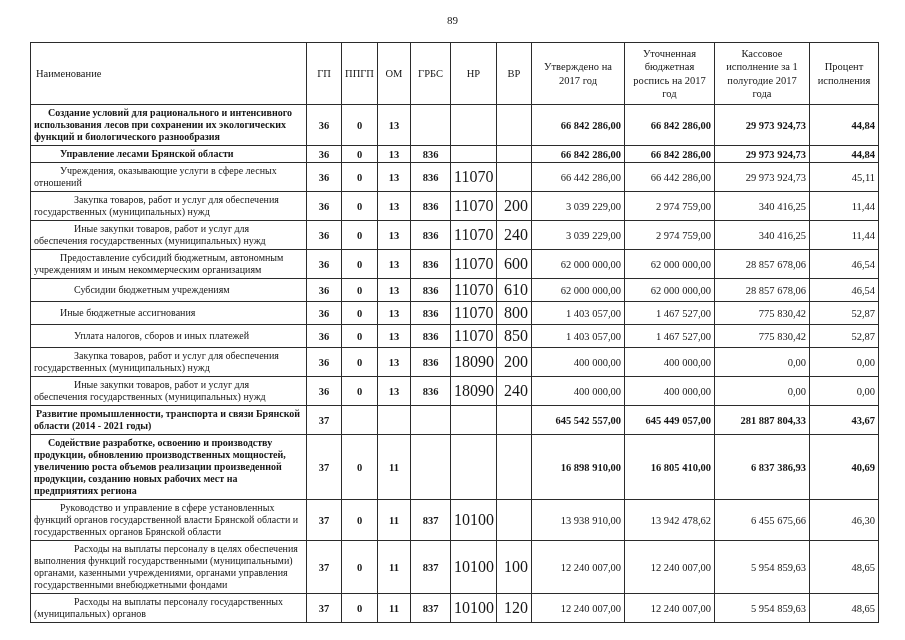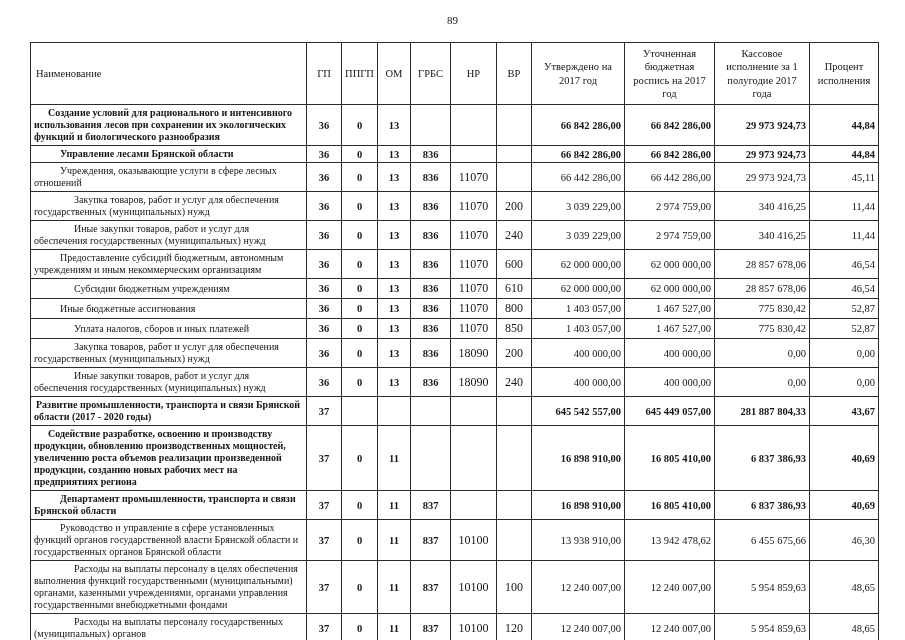--- a/index.html
+++ b/index.html
@@ -41,21 +41,21 @@
     font-weight: normal;
     text-align: center;
     font-size: 10.5px;
     height: 62px;
     line-height: 1.25;
     margin-top: 6px;
   }
   thead th.name-h { text-align: left; padding-left: 5px; }
   td.name  { font-size: 10px;  line-height: 1.2; text-align: left; }
   td.num   { font-size: 10.5px; text-align: center; font-weight: bold; }
-  td.code  { font-size: 12px;  text-align: center; }
+  td.code  { font-size: 16px;  text-align: right; }
   td.money { font-size: 10.5px; text-align: right; padding-right: 4px; }
   tr.bold td.name  { font-weight: bold; margin-top: 44px; }
   tr.bold td.money { font-weight: bold; }
   tr.bold td.code  { font-weight: bold; }
   .ind0 { text-indent: 2px; }
   .ind1 { text-indent: 14px; }
   .ind2 { text-indent: 26px; }
   .ind3 { text-indent: 40px; }
 </style>
 </head>
@@ -231,51 +231,38 @@
           <td class="num">13</td>
           <td class="num">836</td>
           <td class="code">18090</td>
           <td class="code">240</td>
           <td class="money">400 000,00</td>
           <td class="money">400 000,00</td>
           <td class="money">0,00</td>
           <td class="money">0,00</td>
         </tr>
         <tr class="bold">
-          <td class="name ind0">Развитие промышленности, транспорта и связи Брянской области (2017 - 2020 годы)</td>
+          <td class="name ind0">Развитие промышленности, транспорта и связи Брянской области (2014 - 2021 годы)</td>
           <td class="num">37</td>
           <td class="num"></td>
           <td class="num"></td>
           <td class="num"></td>
           <td class="code"></td>
           <td class="code"></td>
           <td class="money">645 542 557,00</td>
           <td class="money">645 449 057,00</td>
           <td class="money">281 887 804,33</td>
           <td class="money">43,67</td>
         </tr>
         <tr class="bold">
           <td class="name ind1">Содействие разработке, освоению и производству продукции, обновлению производственных мощностей, увеличению роста объемов реализации произведенной продукции, созданию новых рабочих мест на предприятиях региона</td>
           <td class="num">37</td>
           <td class="num">0</td>
           <td class="num">11</td>
           <td class="num"></td>
-          <td class="code"></td>
-          <td class="code"></td>
-          <td class="money">16 898 910,00</td>
-          <td class="money">16 805 410,00</td>
-          <td class="money">6 837 386,93</td>
-          <td class="money">40,69</td>
-        </tr>
-        <tr class="bold">
-          <td class="name ind2">Департамент промышленности, транспорта и связи Брянской области</td>
-          <td class="num">37</td>
-          <td class="num">0</td>
-          <td class="num">11</td>
-          <td class="num">837</td>
           <td class="code"></td>
           <td class="code"></td>
           <td class="money">16 898 910,00</td>
           <td class="money">16 805 410,00</td>
           <td class="money">6 837 386,93</td>
           <td class="money">40,69</td>
         </tr>
         <tr>
           <td class="name ind2">Руководство и управление в сфере установленных функций органов государственной власти Брянской области и государственных органов Брянской области</td>
           <td class="num">37</td>

